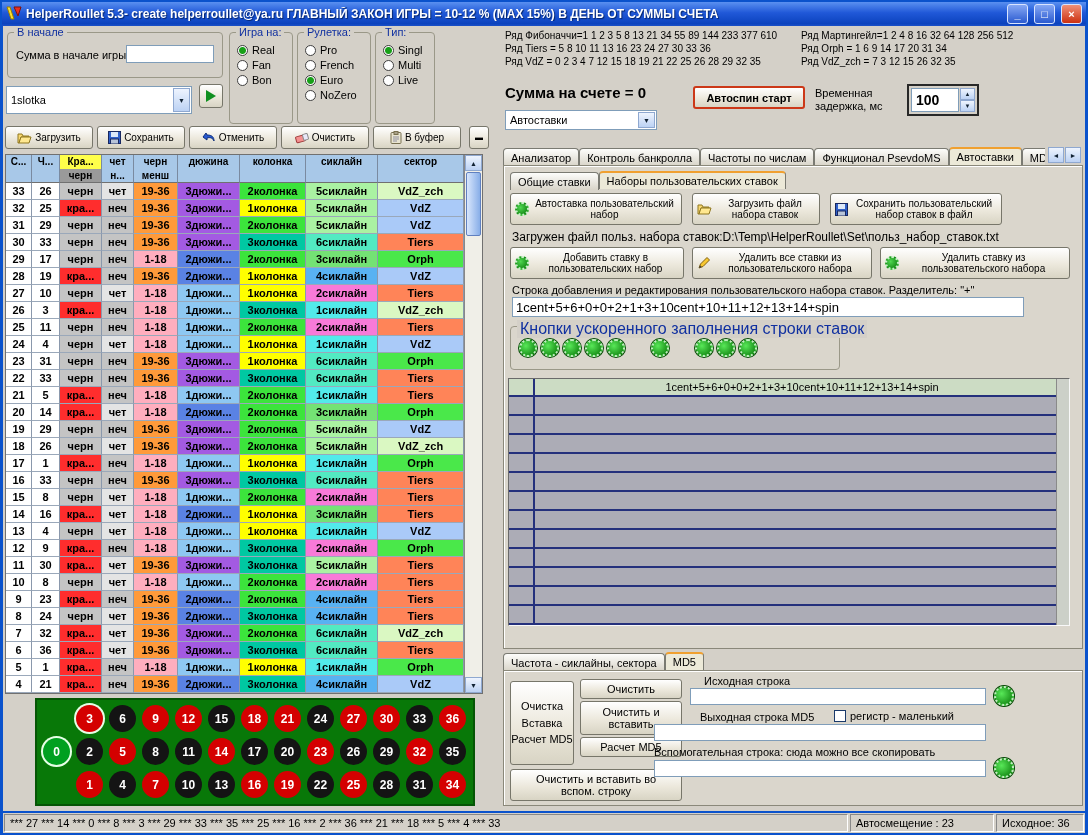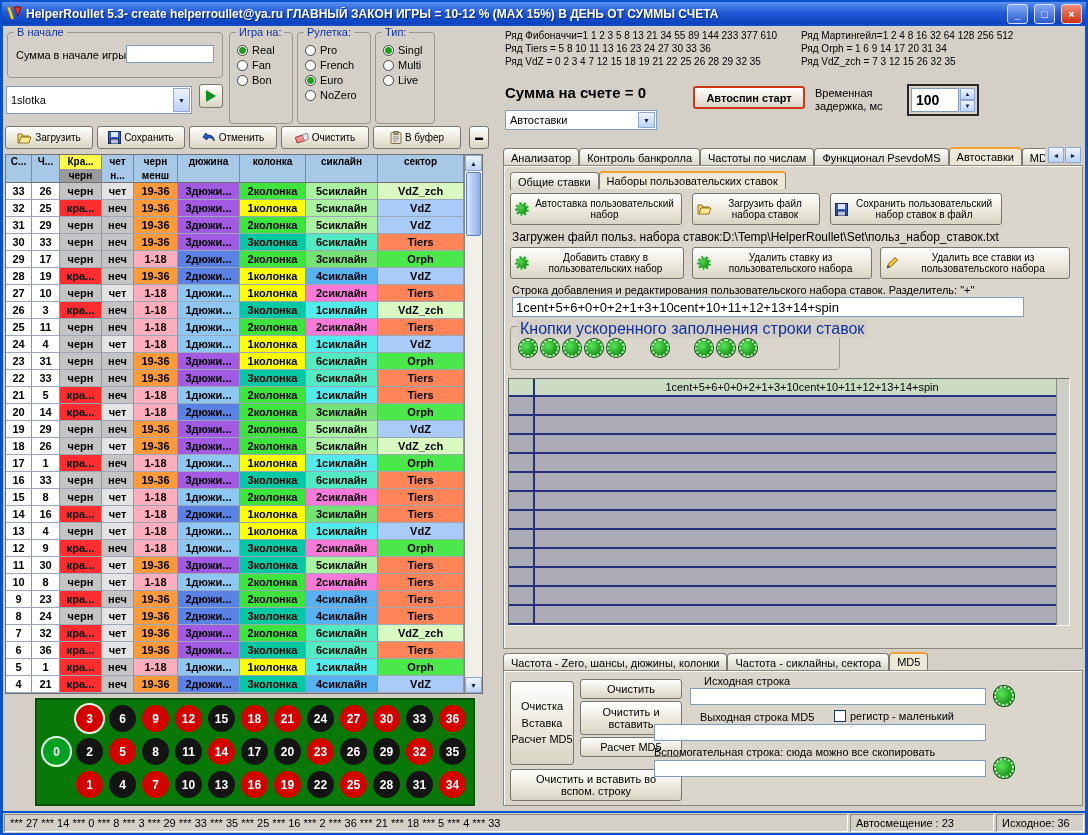--- a/index.html
+++ b/index.html
@@ -805,32 +805,32 @@
         <div class="file-label">Загружен файл польз. набора ставок:D:\Temp\HelperRoullet\Set\польз_набор_ставок.txt</div>
         <div class="brow row2">
             <button class="btn ibtn">
               <span class="btn-ico">
                 <span class="chip-ico"></span>
               </span>
               <span class="btn-lbl">Добавить ставку в пользовательских набор</span>
             </button>
             <button class="btn ibtn">
               <span class="btn-ico">
-                <span class="chip-ico"></span>
-              </span>
-              <span class="btn-lbl">Удалить ставку из пользовательского набора</span>
-            </button>
-            <button class="btn ibtn">
-              <span class="btn-ico">
                 <svg width="13" height="13" viewBox="0 0 13 13">
                   <path d="M2 11l1.5-4L10 .5 12.5 3 6 9.5 2 11z" fill="#f8c830" stroke="#806010"></path>
                   <path d="M2 11l1-2.8L4.8 10z" fill="#404040"></path>
                 </svg>
               </span>
               <span class="btn-lbl">Удалить все ставки из пользовательского набора</span>
+            </button>
+            <button class="btn ibtn">
+              <span class="btn-ico">
+                <span class="chip-ico"></span>
+              </span>
+              <span class="btn-lbl">Удалить ставку из пользовательского набора</span>
             </button>
           </div>
         <div class="edit-label">Строка добавления и редактирования пользовательского набора ставок. Разделитель: "+"</div>
         <input class="input bet-input" value="1cent+5+6+0+0+2+1+3+10cent+10+11+12+13+14+spin" style="">
         <div class="group chips-group">
           <span class="group-title">Кнопки ускоренного заполнения строки ставок</span>
           <div class="chips">
               <span class="chip-grp">
                 <span class="chip-btn"></span>
                 <span class="chip-btn"></span>
@@ -899,21 +899,20 @@
             </div>
             <div class="bl-row">
               <span class="bl-left"></span>
               <span class="bl-cell"></span>
             </div>
             <div class="bl-gutter"></div>
           </div>
       </div>
 
       <div class="freq-tabs">
-          <span class="tab">Частота - Zero, шансы, дюжины, колонки</span>
           <span class="tab">Частота - сиклайны, сектора</span>
           <span class="tab active">MD5</span>
         </div>
 
       <div class="md5-panel">
         <button class="btn md5-tall">Очистка
 Вставка
 Расчет MD5</button>
         <button class="btn md5-clear">Очистить</button>
         <button class="btn md5-clearpaste">Очистить и вставить</button>

